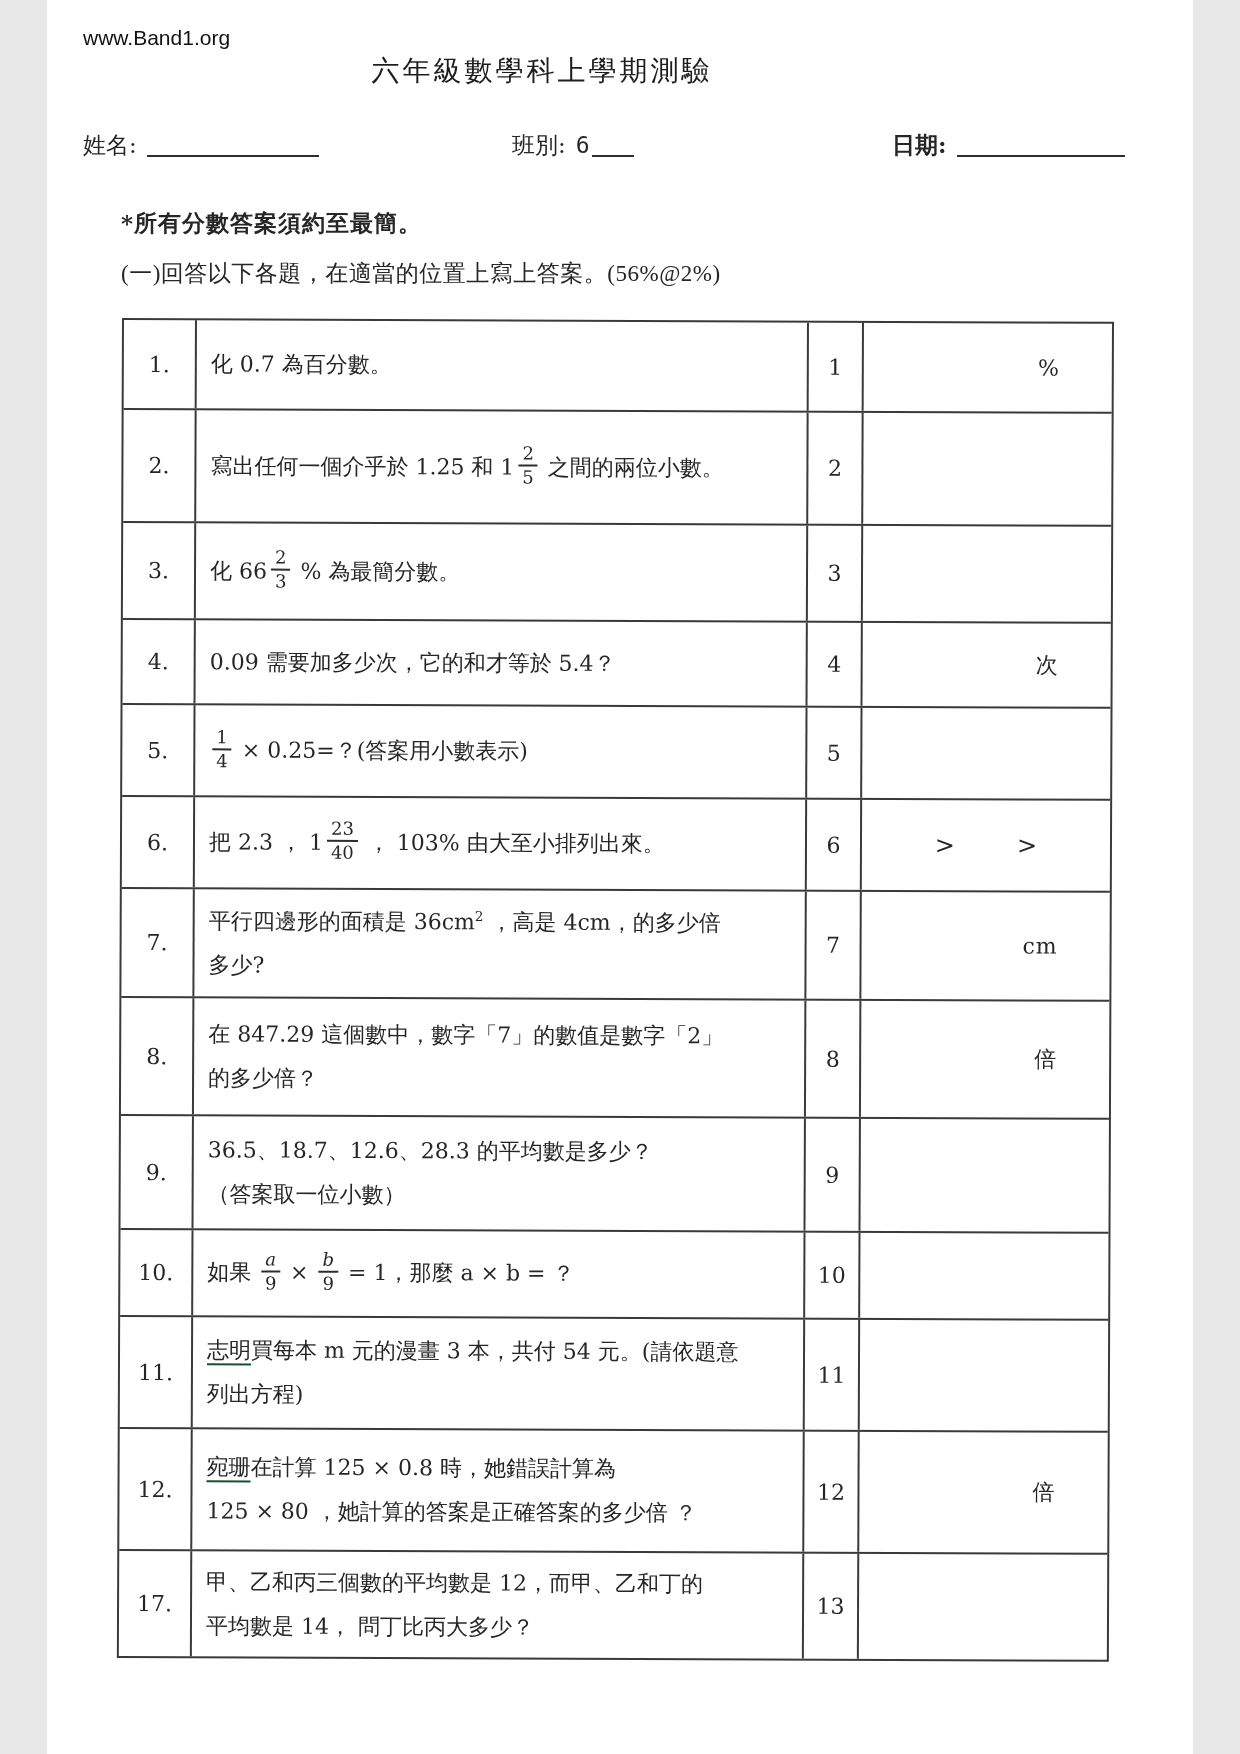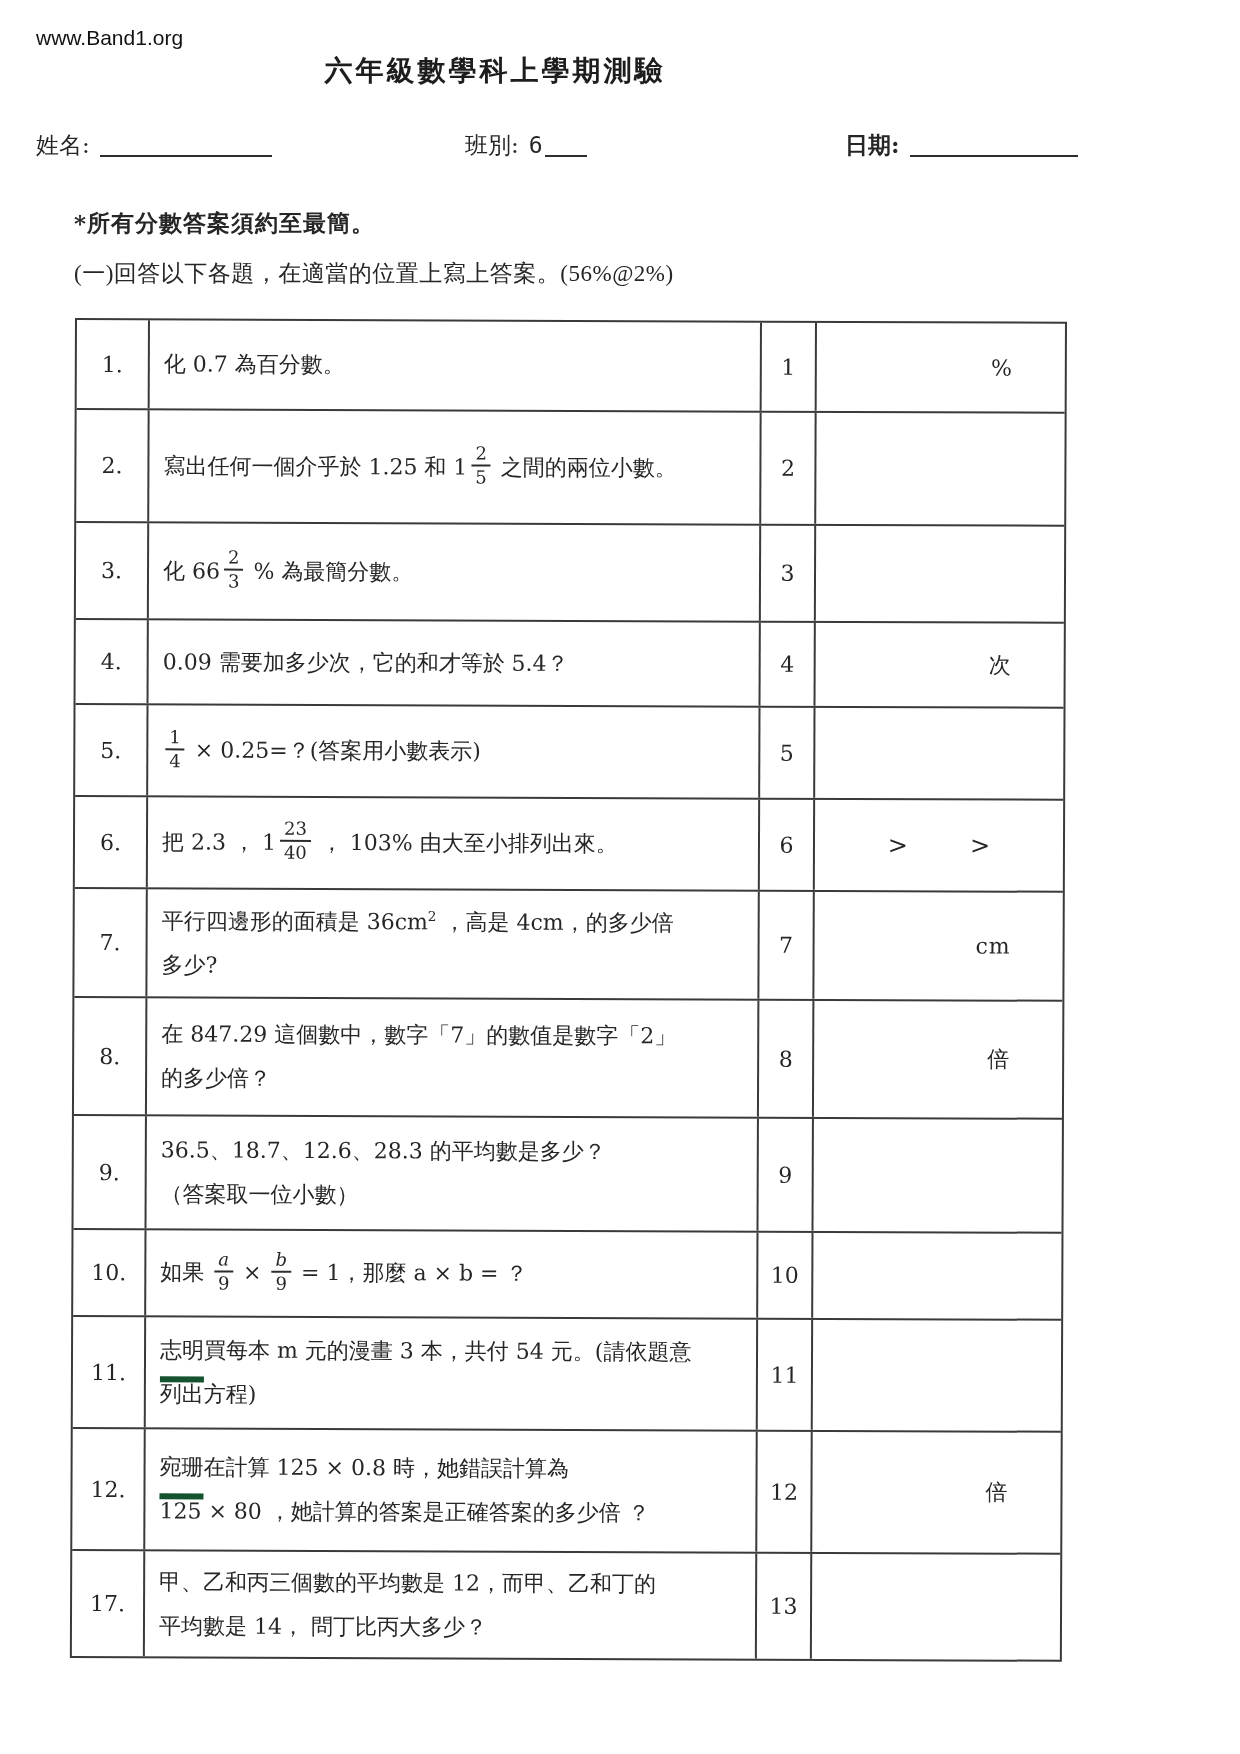--- a/index.html
+++ b/index.html
@@ -1,34 +1,34 @@
 <!DOCTYPE html>
 <html><head>
 <meta charset="utf-8">
 <style>
   html,body{margin:0;padding:0;}
   body{background:#e8e8e8;}
   .page{
     position:relative;
-    width:1240px;height:1754px;
+    width:1146px;height:1754px;
     margin:0 auto;
     background:#ffffff;
     color:#262626;
     font-family:"DejaVu Serif","Liberation Serif",serif;
     overflow:hidden;
   }
   .watermark{
     position:absolute;left:36px;top:26px;
     font-family:"Liberation Sans","DejaVu Sans",sans-serif;
     font-size:21px;color:#111;
   }
   .title{
     position:absolute;left:0;top:52px;width:990px;
     text-align:center;
-    font-size:28px;font-weight:700;letter-spacing:3px;color:#1d1d1d;
+    font-size:28px;font-weight:400;letter-spacing:3px;color:#1d1d1d;
     margin:0;
   }
   .info-row{position:absolute;top:130px;left:0;width:100%;font-size:23px;}
   .info-field{position:absolute;white-space:nowrap;}
   .f-name{left:36px;}
   .f-class{left:465px;}
   .f-date{left:845px;font-weight:bold;}
   .blank{
     display:inline-block;height:1em;
     border-bottom:2px solid #2e2e2e;
@@ -79,21 +79,21 @@
   
   .frac{
     display:inline-flex;flex-direction:column;align-items:center;
     vertical-align:middle;line-height:1.1;font-size:0.82em;
     margin:0 3px;transform:translateY(-2px);
   }
   .frac .num{border-bottom:2px solid #2c2c2c;padding:0 4px 1px;}
   .frac .den{padding-top:1px;}
   .mixed{display:inline-flex;align-items:center;}
   .mixed .whole{margin-right:1px;}
-  .uline{border-bottom:6px solid #14532d;padding-bottom:14px;}
+  .uline{border-bottom:2px solid #14532d;padding-bottom:1px;}
   sup{font-size:0.62em;}
 </style>
 </head>
 <body>
 
 <div class="page">
   <div class="watermark">www.Band1.org</div>
   <h1 class="title">六年級數學科上學期測驗</h1>
 
   <div class="info-row">

